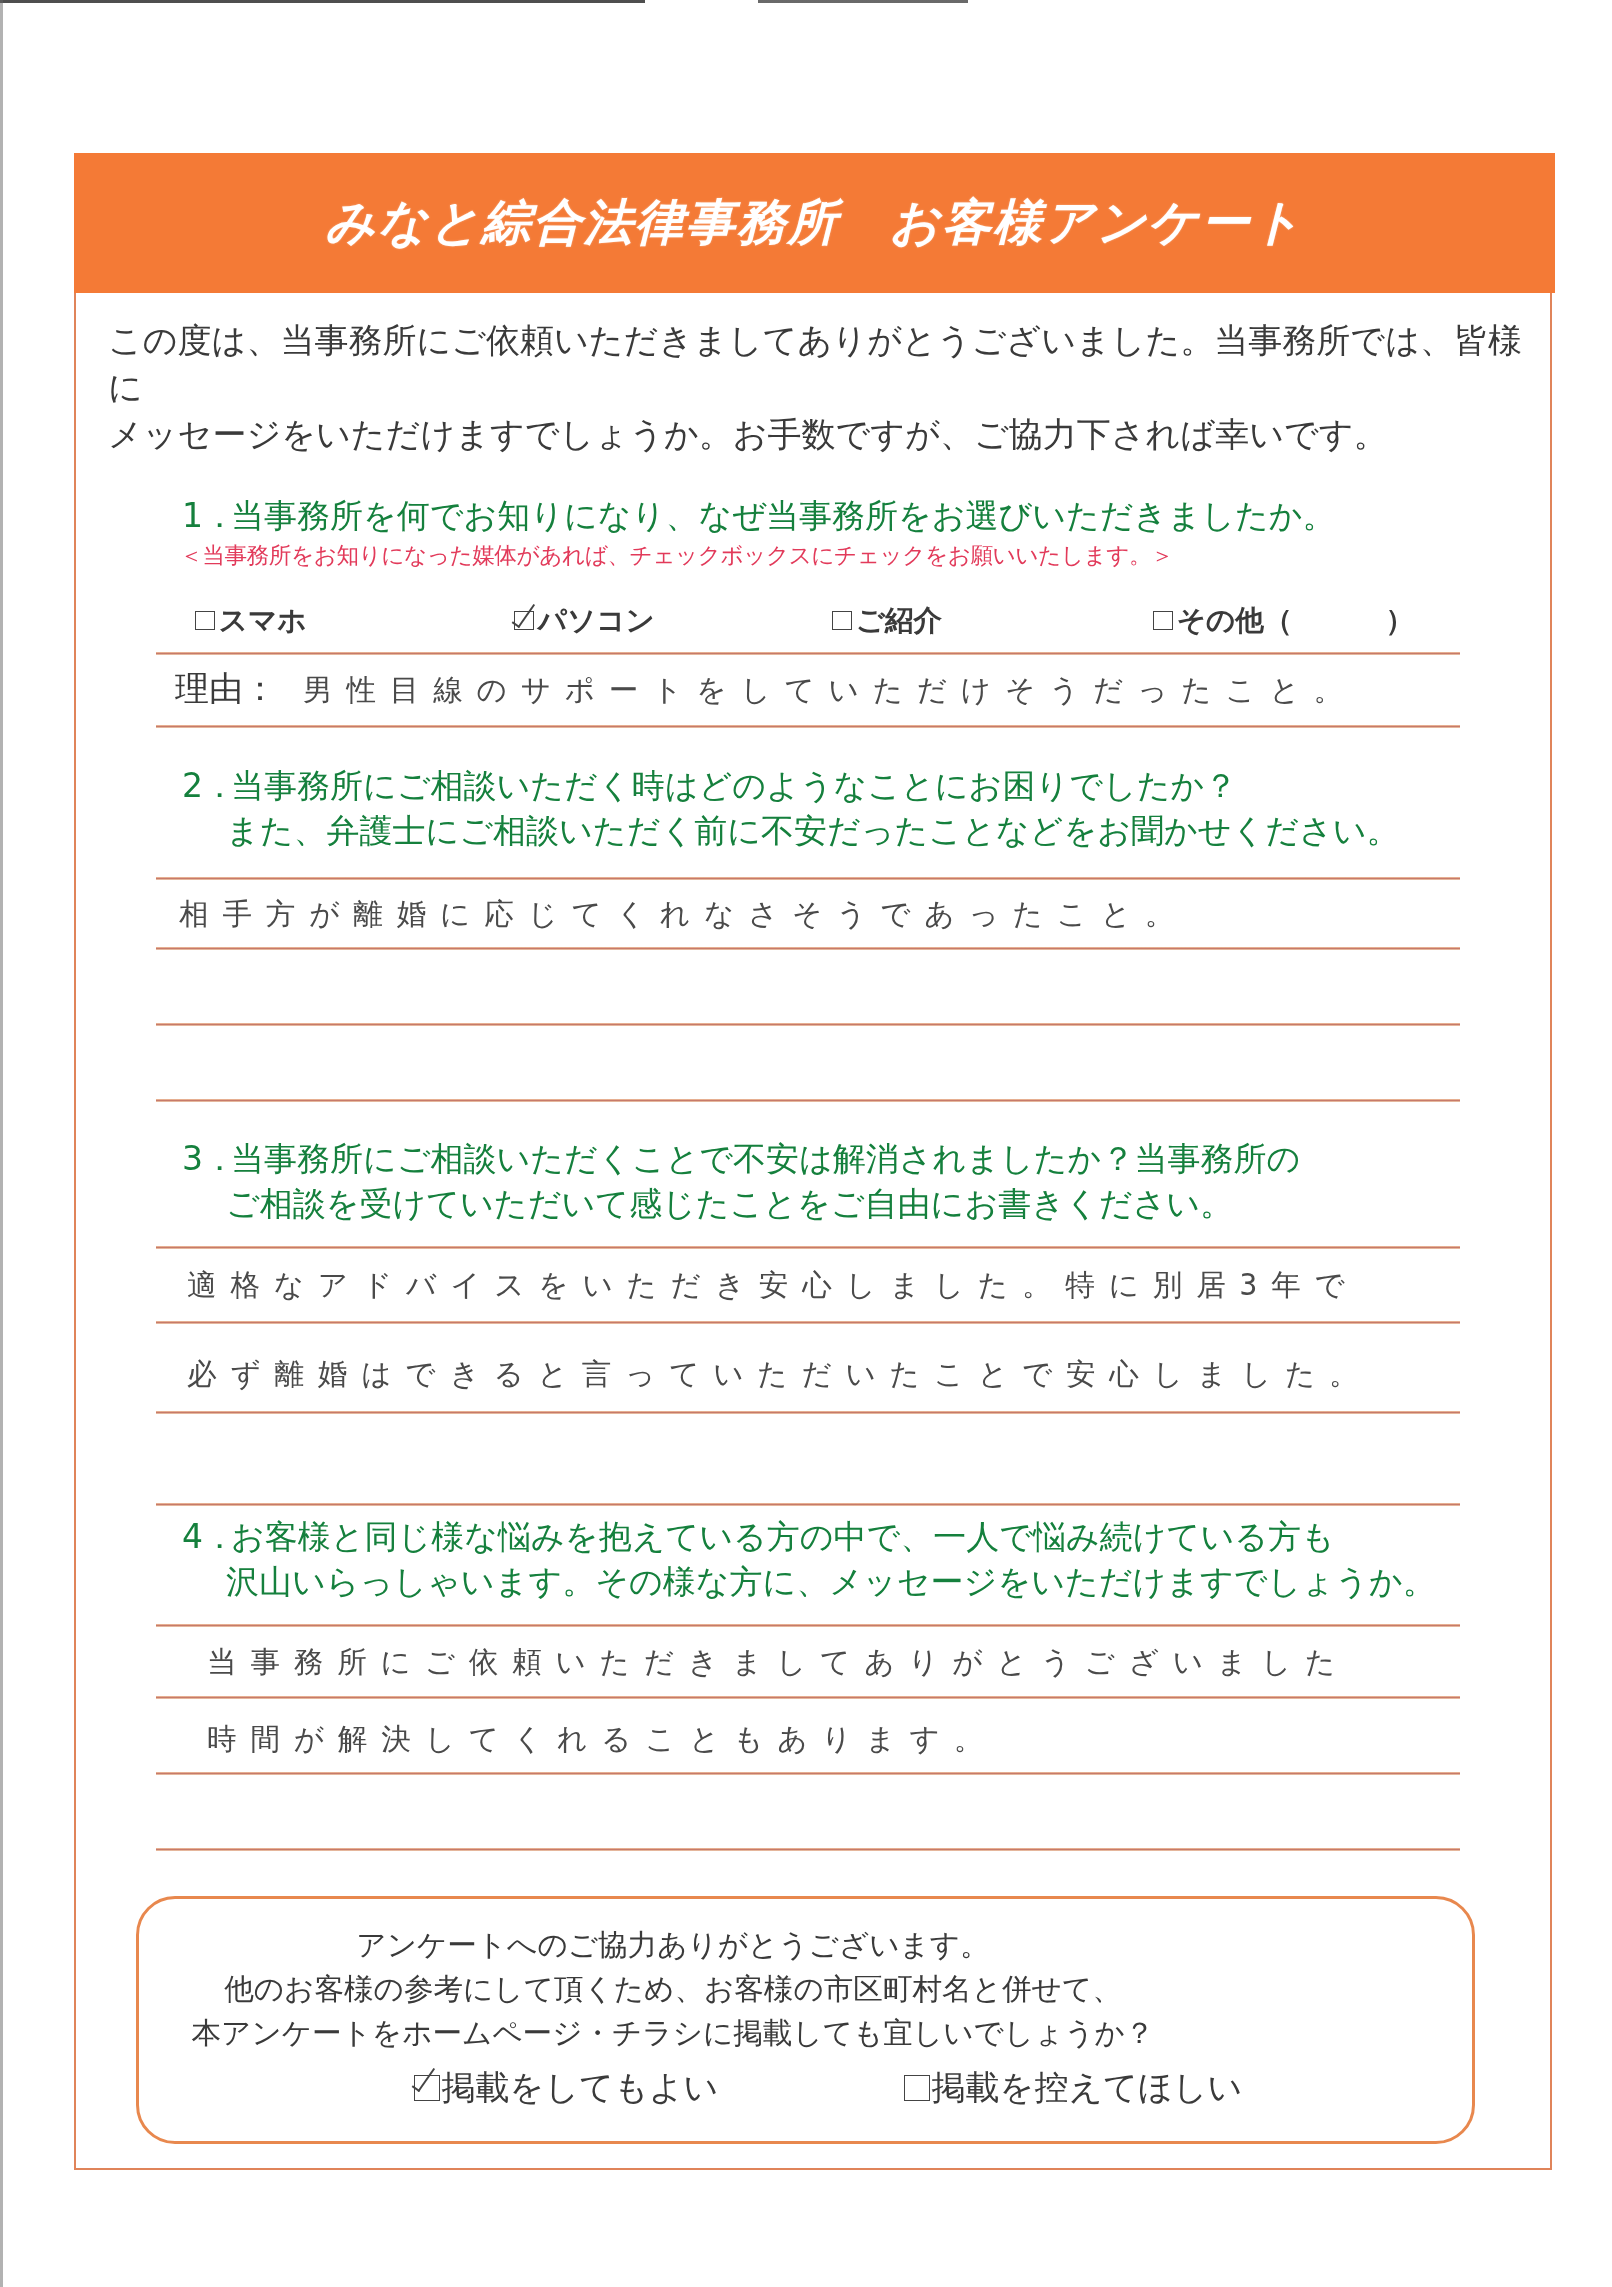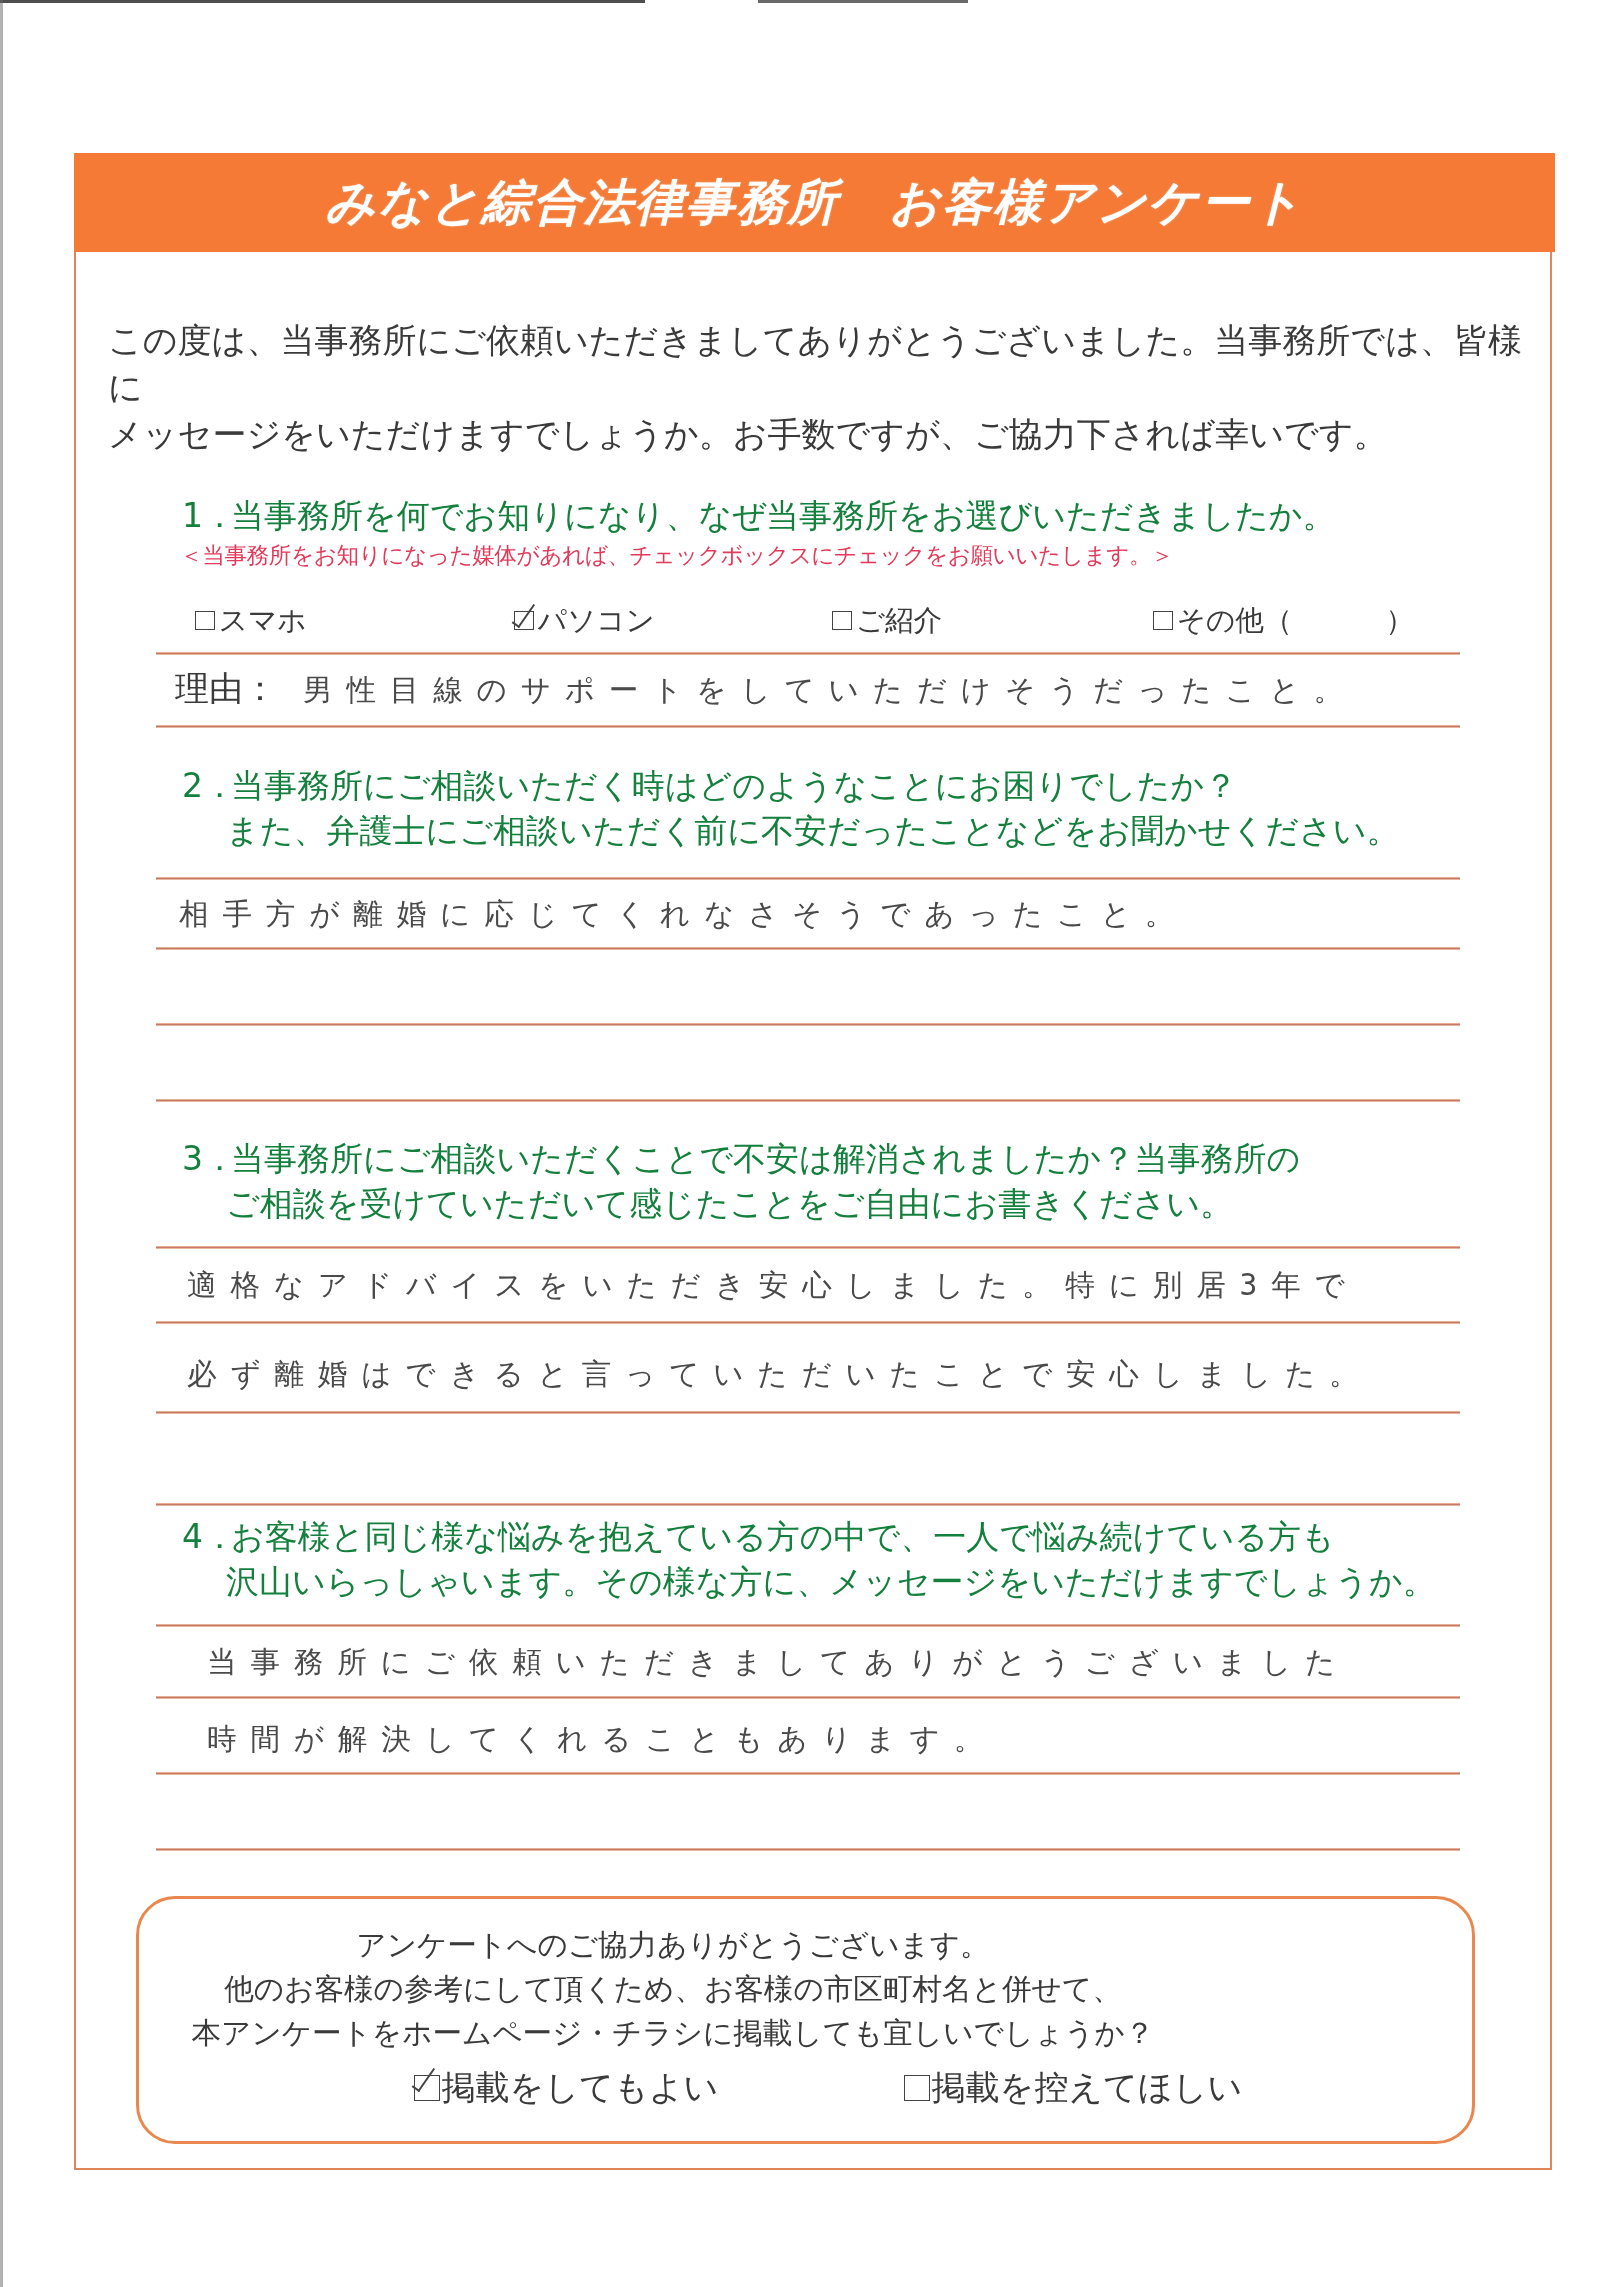--- a/index.html
+++ b/index.html
@@ -9,21 +9,21 @@
     font-family: "DejaVu Sans", "Liberation Sans", sans-serif;
     color: #3a3a3a;
   }
   .scan-top { position: absolute; top: 0; left: 0; width: 1613px; height: 3px; background: linear-gradient(90deg,#222 0,#222 40%,#fff 40%,#fff 47%,#444 47%,#444 60%,#fff 60%); opacity: .8; }
   .scan-left { position: absolute; top: 0; left: 0; width: 3px; height: 2287px; background: #666; opacity: .5; }
   .frame {
     position: absolute; left: 74px; top: 153px; width: 1478px; height: 2017px;
     border: 2px solid #e0845a; border-top: none; box-sizing: border-box;
   }
   .header {
-    position: absolute; left: 74px; top: 153px; width: 1481px; height: 99px;
+    position: absolute; left: 74px; top: 153px; width: 1481px; height: 140px;
     background: #f47a36;
     display: flex; align-items: center; justify-content: center;
   }
   .header-title {
     color: #ffffff; font-weight: bold; font-style: italic;
     font-size: 49px; letter-spacing: 2px; white-space: pre;
     text-shadow: 0 0 2px rgba(255,220,200,.6);
   }
   .intro {
     position: absolute; left: 108px; top: 317px; width: 1419px;
@@ -34,21 +34,21 @@
     font-size: 33px; line-height: 45px; color: #15803d;
   }
   .q .num { display: inline-block; width: 49px; }
   .q .cont { padding-left: 44px; }
   .note {
     position: absolute; left: 180px; top: 540px;
     font-size: 22.7px; color: #e23a5a; letter-spacing: -0.5px;
   }
   .opt {
     position: absolute; top: 601px; font-size: 28.6px; color: #3a3a3a;
-    display: flex; align-items: center; gap: 2px;
+    display: flex; align-items: center; gap: 2px; font-weight: bold;
   }
   .box {
     display: inline-block; width: 19.7px; height: 19.7px; border: 1.5px solid #444;
     position: relative; box-sizing: border-box; margin-right: 2px;
   }
   .box.checked::after {
     content: ""; position: absolute; left: 3.9px; top: -11.8px; width: 6.9px; height: 25.6px;
     border-right: 2px solid #444; border-bottom: 2px solid #444; transform: rotate(35deg);
   }
   .paren { display: inline-block; width: 89px; }

